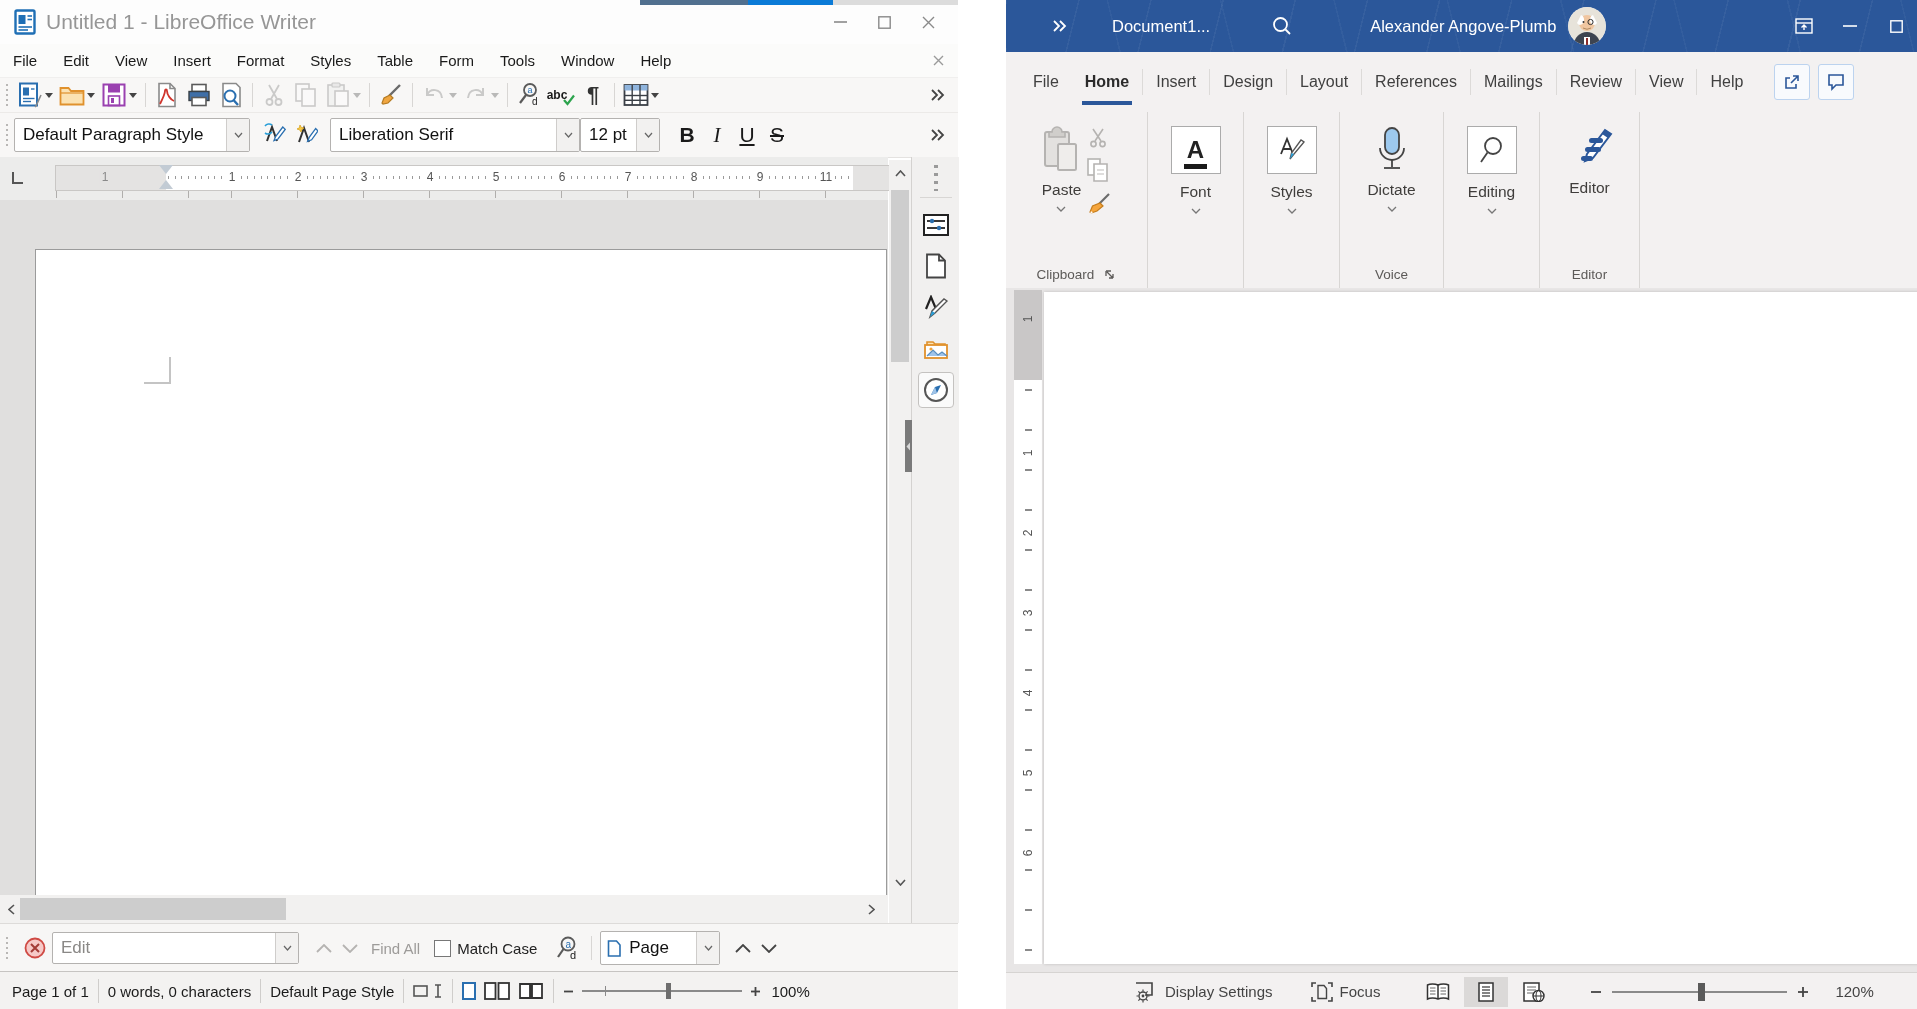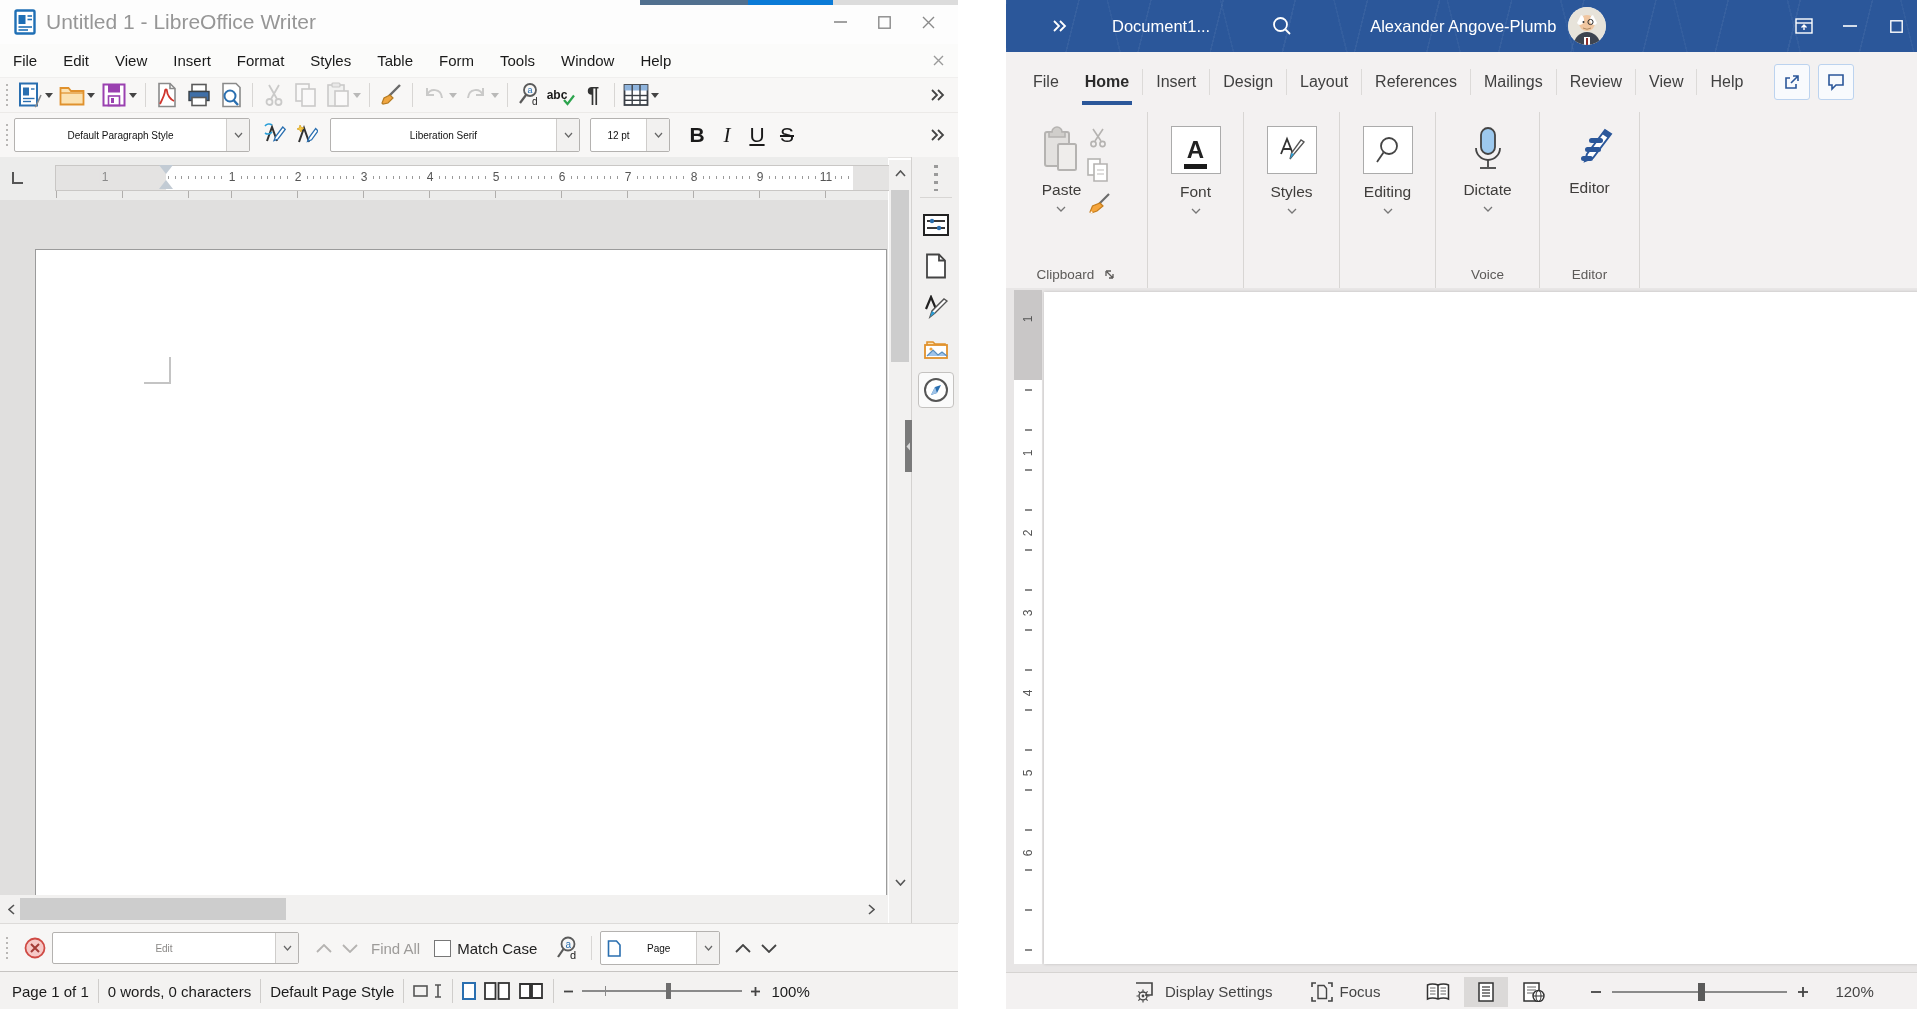--- a/index.html
+++ b/index.html
@@ -17,21 +17,21 @@
   .lo-menubar{position:absolute;left:0;top:44px;width:958px;height:33px;background:#fbfbfa;display:flex;align-items:center;border-bottom:1px solid #f0efee;}
   .lo-menu{padding:5px 13px;color:#1a1a1a;border-radius:2px;}
   .lo-toolbar{position:absolute;left:0;top:78px;width:958px;height:34px;background:#f8f7f6;display:flex;align-items:center;border-bottom:1px solid #eceae8;}
   .lo-fmtbar{position:absolute;left:0;top:113px;width:958px;height:44px;background:#f8f7f6;display:flex;align-items:center;border-bottom:1px solid #e4e2e0;}
   .grip{width:5px;height:22px;margin:0 5px 0 4px;background-image:repeating-linear-gradient(180deg,#b9b7b5 0 2px,transparent 2px 5px);background-size:2px 100%;background-repeat:no-repeat;background-position:center;}
   .tico{width:32px;height:28px;display:flex;align-items:center;justify-content:center;border-radius:2px;flex:0 0 auto;}
   .dd{width:0;height:0;border-left:4px solid transparent;border-right:4px solid transparent;border-top:5px solid #444;margin:0 3px 0 -1px;flex:0 0 auto;}
   .dis{opacity:.35;}
   .sepv{width:1px;height:24px;background:#d8d6d4;margin:0 5px;flex:0 0 aupx;}
   .combo{height:32px;background:#fff;border:1px solid #b4b2b0;display:flex;align-items:center;border-radius:2px;}
-  .combo .cv{flex:1;padding:0 8px;white-space:nowrap;overflow:hidden;font-size:10px;color:#111;text-align:center;}
+  .combo .cv{flex:1;padding:0 8px;white-space:nowrap;overflow:hidden;font-size:17px;color:#111;}
   .combo .ca{width:22px;height:100%;border-left:1px solid #cfcdcb;background:#f2f1f0;display:flex;align-items:center;justify-content:center;}
   .fmt-glyph{width:30px;height:30px;display:flex;align-items:center;justify-content:center;font-size:21px;color:#1a1a1a;}
   
   .lo-rulerrow{position:absolute;left:0;top:157px;width:888px;height:43px;background:#ececeb;}
   .tabsel{position:absolute;left:8px;top:12px;width:18px;height:18px;background:#ececeb;}
   .tabsel i{position:absolute;left:4px;top:3px;width:9px;height:10px;border-left:2px solid #555;border-bottom:2px solid #555;}
   .ruler{position:absolute;left:55px;top:8px;width:835px;height:24px;background:#fff;border:1px solid #c9c7c5;
          background-image:repeating-linear-gradient(90deg,#9a9a9a 0 1px,transparent 1px 6.6px);
          background-size:100% 3px;background-repeat:no-repeat;background-position:0 10px;}
   .rmargin{position:absolute;top:0;height:100%;background:#e4e3e2;}
@@ -328,21 +328,21 @@
           </svg>
         </span>
       <div class="combo" style="width:248px;margin-left:8px">
         <span class="cv">Liberation Serif</span>
         <span class="ca">
             <svg width="9" height="6" viewBox="0 0 9 6">
               <path d="M1 1 l3.5 4 l3.5-4" fill="none" stroke="#666" stroke-width="1.2"></path>
             </svg>
           </span>
       </div>
-      <div class="combo" style="width:78px;margin-left:10px">
+      <div class="combo" style="width:78px;">
         <span class="cv">12 pt</span>
         <span class="ca">
             <svg width="9" height="6" viewBox="0 0 9 6">
               <path d="M1 1 l3.5 4 l3.5-4" fill="none" stroke="#666" stroke-width="1.2"></path>
             </svg>
           </span>
       </div>
       <span class="fmt-glyph" style="font-weight:bold;margin-left:12px">B</span>
       <span class="fmt-glyph" style="font-style:italic;font-family:'Liberation Serif',serif">I</span>
       <span class="fmt-glyph" style="text-decoration:underline">U</span>
@@ -735,55 +735,55 @@
           </span>
           <span class="blabel">Styles</span>
           <span class="bchev">
               <svg width="10" height="6" viewBox="0 0 10 6">
                 <path d="M1 1 l4 4 l4-4" fill="none" stroke="#777" stroke-width="1.3"></path>
               </svg>
             </span>
         </div>
       </div>
 
-      <div class="wgroup" style="width:96px">
-        <div class="bigbtn">
-          <span class="boxico">
-              <svg width="26" height="28" viewBox="0 0 26 28">
-                <circle cx="14" cy="10" r="8" fill="none" stroke="#444" stroke-width="1.8"></circle>
-                <line x1="8.5" y1="16.5" x2="2" y2="26" stroke="#444" stroke-width="1.8"></line>
-              </svg>
-            </span>
-          <span class="blabel">Editing</span>
-          <span class="bchev">
-              <svg width="10" height="6" viewBox="0 0 10 6">
-                <path d="M1 1 l4 4 l4-4" fill="none" stroke="#777" stroke-width="1.3"></path>
-              </svg>
-            </span>
-        </div>
-      </div>
-
       <div class="wgroup" style="width:104px">
         <div class="bigbtn">
           <span>
               <svg width="34" height="46" viewBox="0 0 34 46">
                 <rect x="10" y="2" width="14" height="26" rx="7" fill="#9dc9ee" stroke="#444" stroke-width="1.8"></rect>
                 <path d="M5 22 a12 12 0 0 0 24 0" fill="none" stroke="#444" stroke-width="1.8"></path>
                 <line x1="17" y1="34" x2="17" y2="41" stroke="#444" stroke-width="1.8"></line>
                 <line x1="9" y1="42" x2="25" y2="42" stroke="#444" stroke-width="1.8"></line>
               </svg>
             </span>
           <span class="blabel">Dictate</span>
           <span class="bchev">
               <svg width="10" height="6" viewBox="0 0 10 6">
                 <path d="M1 1 l4 4 l4-4" fill="none" stroke="#777" stroke-width="1.3"></path>
               </svg>
             </span>
         </div>
         <span class="wgroup-label">Voice</span>
+      </div>
+
+      <div class="wgroup" style="width:96px">
+        <div class="bigbtn">
+          <span class="boxico">
+              <svg width="26" height="28" viewBox="0 0 26 28">
+                <circle cx="14" cy="10" r="8" fill="none" stroke="#444" stroke-width="1.8"></circle>
+                <line x1="8.5" y1="16.5" x2="2" y2="26" stroke="#444" stroke-width="1.8"></line>
+              </svg>
+            </span>
+          <span class="blabel">Editing</span>
+          <span class="bchev">
+              <svg width="10" height="6" viewBox="0 0 10 6">
+                <path d="M1 1 l4 4 l4-4" fill="none" stroke="#777" stroke-width="1.3"></path>
+              </svg>
+            </span>
+        </div>
       </div>
 
       <div class="wgroup" style="width:100px">
         <div class="bigbtn">
           <span>
               <svg width="46" height="44" viewBox="0 0 46 44">
                 <path d="M20 28 L38 4 l6 4 L26 32 l-8 3 z" fill="#fff" stroke="#2b579a" stroke-width="2"></path>
                 <path d="M38 4 l6 4 l-3 4 l-6-4 z" fill="#2b579a"></path>
                 <rect x="22" y="12" width="14" height="5" rx="2.5" fill="#2b579a" transform="rotate(0 0 0)"></rect>
                 <rect x="18" y="21" width="16" height="5" rx="2.5" fill="#2b579a"></rect>

